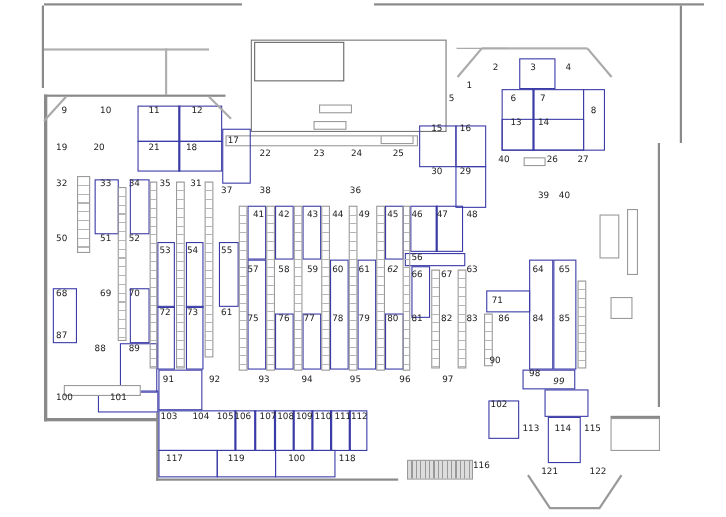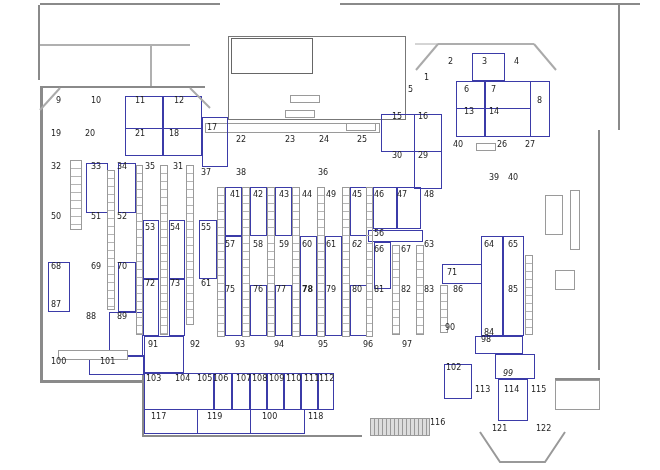--- a/index.html
+++ b/index.html
@@ -208,42 +208,42 @@
       <span class="lbl" style="left: 51px; top: 263px;">68</span>
       <span class="lbl" style="left: 91px; top: 263px;">69</span>
       <span class="lbl" style="left: 117px; top: 263px;">70</span>
       <span class="lbl" style="left: 447px; top: 269px;">71</span>
       <span class="lbl" style="left: 145px; top: 280px;">72</span>
       <span class="lbl" style="left: 170px; top: 280px;">73</span>
       <span class="lbl" style="left: 201px; top: 280px;">61</span>
       <span class="lbl" style="left: 225px; top: 286px;">75</span>
       <span class="lbl" style="left: 253px; top: 286px;">76</span>
       <span class="lbl" style="left: 276px; top: 286px;">77</span>
-      <span class="lbl" style="left: 302px; top: 286px; font-weight: bold;">78</span>
+      <span class="lbl" style="left: 302px; top: 286px;">78</span>
       <span class="lbl" style="left: 326px; top: 286px;">79</span>
       <span class="lbl" style="left: 352px; top: 286px;">80</span>
       <span class="lbl" style="left: 374px; top: 286px;">81</span>
       <span class="lbl" style="left: 401px; top: 286px;">82</span>
       <span class="lbl" style="left: 424px; top: 286px;">83</span>
-      <span class="lbl" style="left: 484px; top: 286px; margin-top: 43px;">84</span>
+      <span class="lbl" style="left: 484px; top: 286px;">84</span>
       <span class="lbl" style="left: 508px; top: 286px;">85</span>
       <span class="lbl" style="left: 453px; top: 286px;">86</span>
       <span class="lbl" style="left: 51px; top: 301px;">87</span>
       <span class="lbl" style="left: 86px; top: 313px;">88</span>
       <span class="lbl" style="left: 117px; top: 313px;">89</span>
       <span class="lbl" style="left: 445px; top: 324px;">90</span>
       <span class="lbl" style="left: 148px; top: 341px;">91</span>
       <span class="lbl" style="left: 190px; top: 341px;">92</span>
       <span class="lbl" style="left: 235px; top: 341px;">93</span>
       <span class="lbl" style="left: 274px; top: 341px;">94</span>
       <span class="lbl" style="left: 318px; top: 341px;">95</span>
       <span class="lbl" style="left: 363px; top: 341px;">96</span>
       <span class="lbl" style="left: 402px; top: 341px;">97</span>
       <span class="lbl" style="left: 481px; top: 336px;">98</span>
-      <span class="lbl" style="left: 503px; top: 370px; font-style: italic;">99</span>
+      <span class="lbl" style="left: 503px; top: 343px; font-style: italic;">99</span>
       <span class="lbl" style="left: 51px; top: 358px;">100</span>
       <span class="lbl" style="left: 100px; top: 358px;">101</span>
       <span class="lbl" style="left: 446px; top: 364px;">102</span>
       <span class="lbl" style="left: 146px; top: 375px;">103</span>
       <span class="lbl" style="left: 175px; top: 375px;">104</span>
       <span class="lbl" style="left: 197px; top: 375px;">105</span>
       <span class="lbl" style="left: 213px; top: 375px;">106</span>
       <span class="lbl" style="left: 236px; top: 375px;">107</span>
       <span class="lbl" style="left: 252px; top: 375px;">108</span>
       <span class="lbl" style="left: 269px; top: 375px;">109</span>

